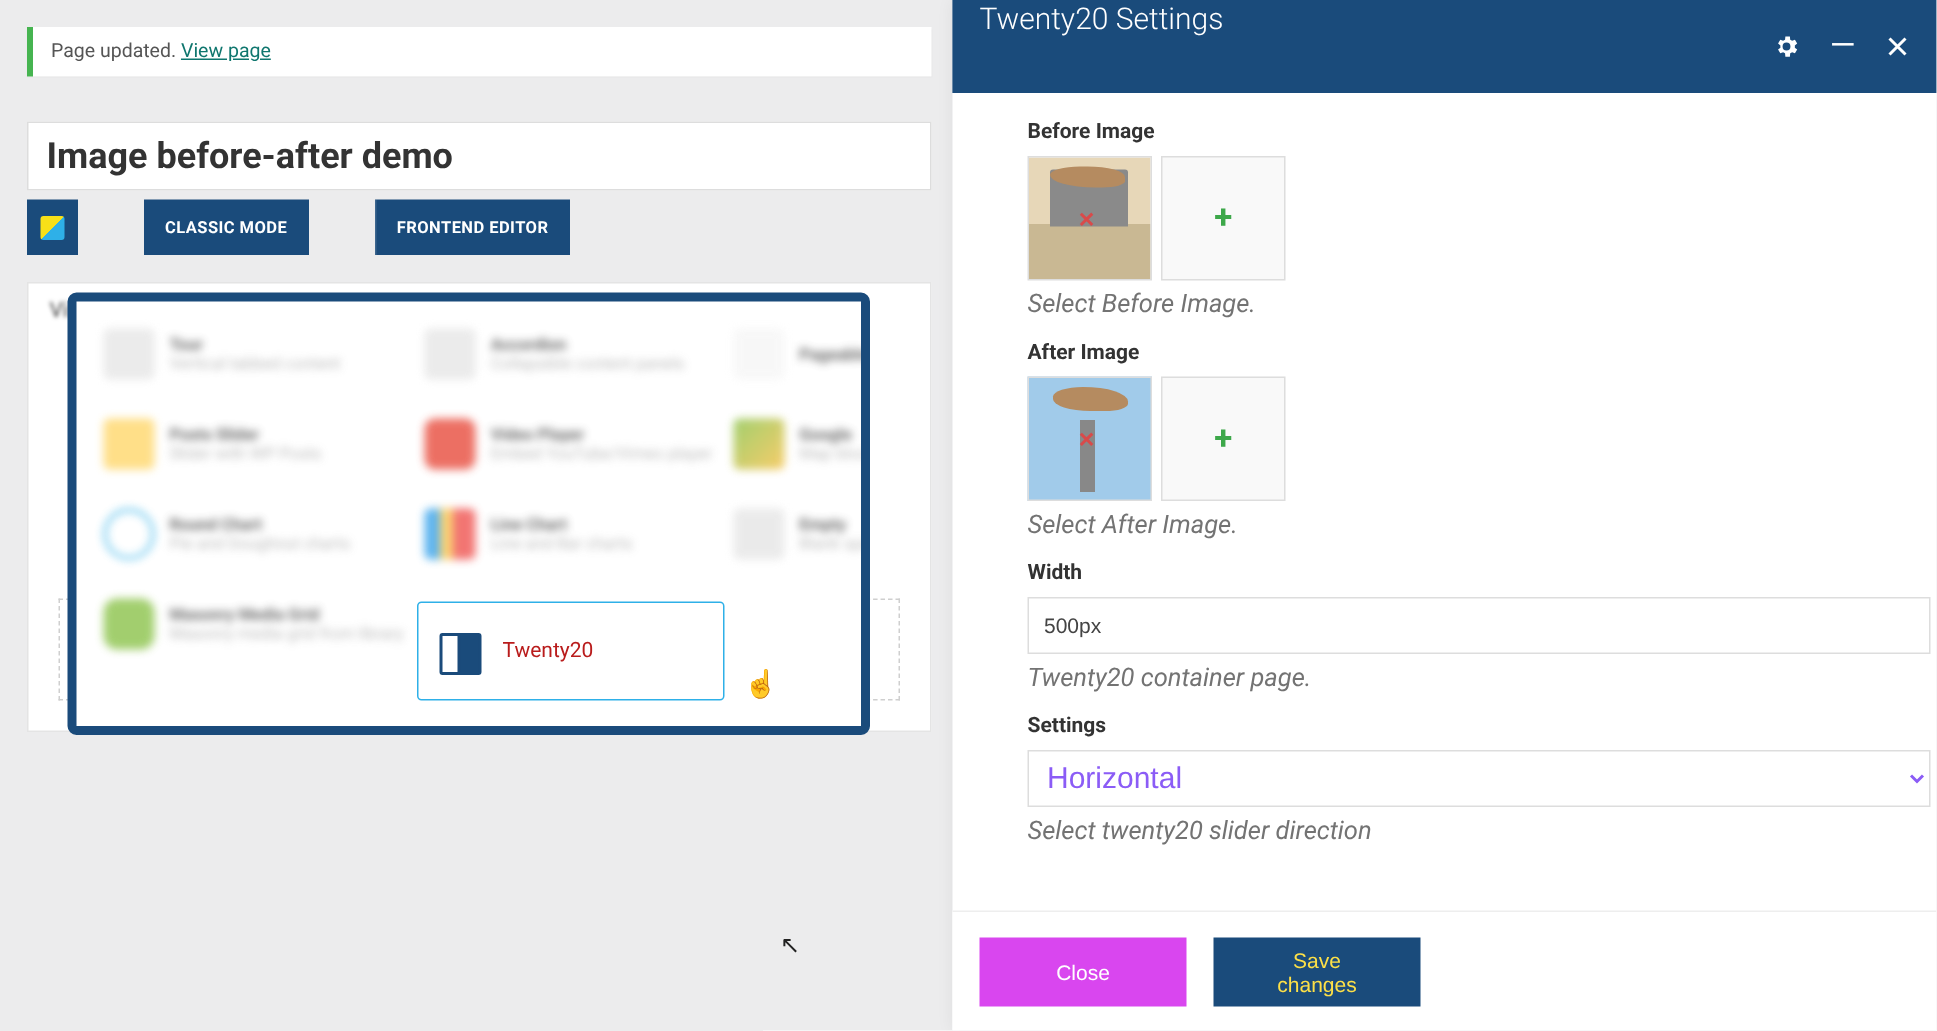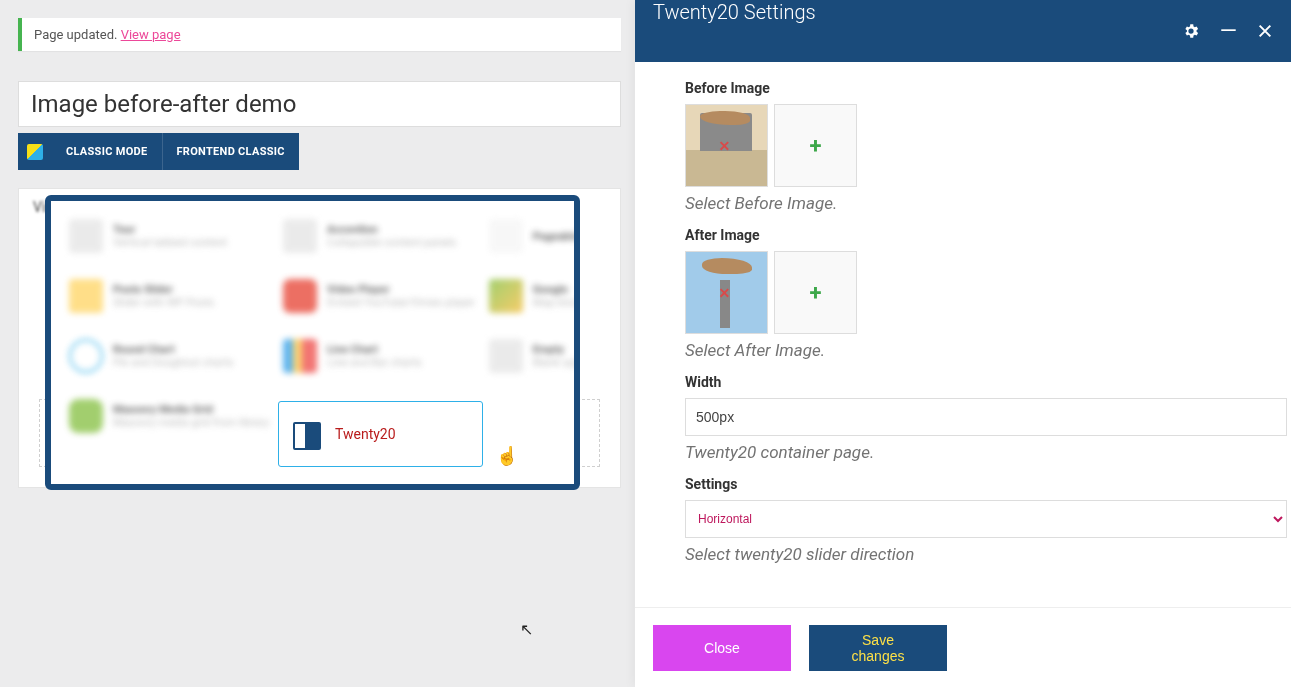--- a/index.html
+++ b/index.html
@@ -1,25 +1,25 @@
 <!DOCTYPE html>
 <html><head>
 <meta charset="utf-8">
 <style>
 *{margin:0;padding:0;box-sizing:border-box;}
 body{font-family:-apple-system,BlinkMacSystemFont,"Segoe UI",Roboto,"Helvetica Neue",Arial,sans-serif;background:#ececed;width:1291px;height:687px;overflow:hidden;position:relative;color:#333;}
 
 
 .page-area{position:absolute;left:18px;top:18px;right:670px;}
 .notice{background:#fff;border-left:4px solid #46b450;padding:9px 12px;font-size:13px;color:#555;box-shadow:0 1px 1px rgba(0,0,0,.04);}
-.notice a{color:#ec4899;text-decoration:underline;}
-
-.title-input{margin-top:30px;background:#fff;border:1px solid #ddd;padding:8px 12px;font-size:24px;color:#333;font-weight:400;}
-
-.mode-bar{margin-top:6px;display:flex;}
+.notice a{color:#0f766e;text-decoration:underline;}
+
+.title-input{margin-top:30px;background:#fff;border:1px solid #ddd;padding:8px 12px;font-size:24px;color:#333;font-weight:700;}
+
+.mode-bar{margin-top:6px;display:flex;gap:44px;}
 .vc-logo{width:34px;height:37px;background:#1a4b7b;display:flex;align-items:center;justify-content:center;color:#fff;font-size:11px;font-weight:bold;}
 .vc-logo-inner{width:16px;height:16px;background:linear-gradient(135deg,#f7e018 0%,#f7e018 50%,#2eb0e8 50%,#2eb0e8 100%);border-radius:2px;}
 .mode-btn{background:#1a4b7b;color:#fff;font-size:11px;font-weight:700;padding:0 14px;height:37px;display:flex;align-items:center;letter-spacing:.3px;cursor:pointer;}
 .mode-btn+.mode-btn{border-left:1px solid rgba(255,255,255,.15);}
 
 .composer-panel{margin-top:18px;background:#fff;border:1px solid #e4e4e4;padding:10px 14px;font-size:14px;color:#444;min-height:300px;position:relative;}
 
 .drop-area{position:absolute;left:20px;right:20px;top:210px;bottom:20px;border:1px dashed #cfcfcf;}
 
 
@@ -71,21 +71,21 @@
 .thumb-before::before{content:"";position:absolute;left:14px;top:8px;width:52px;height:38px;background:#8a8a8a;border-radius:2px 2px 0 0;}
 .thumb-before::after{content:"";position:absolute;left:14px;top:6px;width:50px;height:14px;background:#b58b60;border-radius:40% 50% 30% 60%;}
 .thumb-after{background:#a1cbea;}
 .thumb-after::before{content:"";position:absolute;left:34px;top:28px;width:10px;height:48px;background:#888;}
 .thumb-after::after{content:"";position:absolute;left:16px;top:6px;width:50px;height:16px;background:#b58b60;border-radius:40% 60% 30% 50%;}
 .thumb-del{position:absolute;left:50%;top:50%;width:16px;height:16px;margin:-8px 0 0 -8px;color:#d94a4a;font-size:14px;font-weight:700;cursor:pointer;}
 .add-image{width:83px;height:83px;border:1px solid #ddd;background:#f9f9f9;display:flex;align-items:center;justify-content:center;color:#3da84a;font-size:22px;font-weight:700;cursor:pointer;}
 .field-help{font-style:italic;color:#737373;font-size:17px;margin-top:6px;}
 
 .text-input{width:100%;height:38px;border:1px solid #ddd;padding:0 10px;font-size:14px;color:#444;}
-.select-input{width:100%;height:38px;border:1px solid #ddd;padding:0 8px;font-size:12px;color:#be185d;background:#fff;appearance:menulist;}
+.select-input{width:100%;height:38px;border:1px solid #ddd;padding:0 8px;font-size:20px;color:#8b5cf6;background:#fff;appearance:menulist;}
 
 .settings-footer{position:absolute;bottom:0;left:0;right:0;height:80px;border-top:1px solid #eee;background:#fff;display:flex;align-items:center;gap:18px;padding:0 18px;}
 .btn{height:46px;padding:0 28px;border:none;font-size:14px;cursor:pointer;}
 .btn-close{background:#d946ef;color:#fff;width:138px;}
 .btn-save{background:#1a4b7b;color:#fde047;width:138px;}
 </style>
 </head>
 <body>
 
 <div class="page-area">
@@ -94,21 +94,21 @@
     <a href="#">View page</a>
   </div>
 
   <div class="title-input">Image before-after demo</div>
 
   <div class="mode-bar">
     <div class="vc-logo">
         <div class="vc-logo-inner"></div>
       </div>
     <div class="mode-btn">CLASSIC MODE</div>
-    <div class="mode-btn">FRONTEND CLASSIC</div>
+    <div class="mode-btn">FRONTEND EDITOR</div>
   </div>
 
   <div class="composer-panel">
     <span style="filter:blur(1.5px);">Visual C</span>
     <div class="drop-area"></div>
   </div>
 </div>
 
 <div class="picker">
   <div class="picker-grid">

